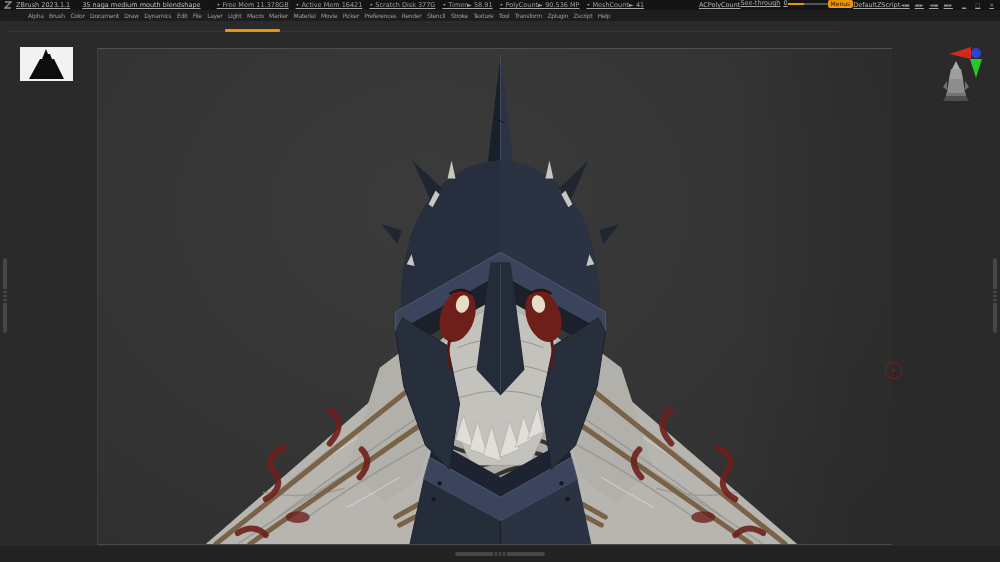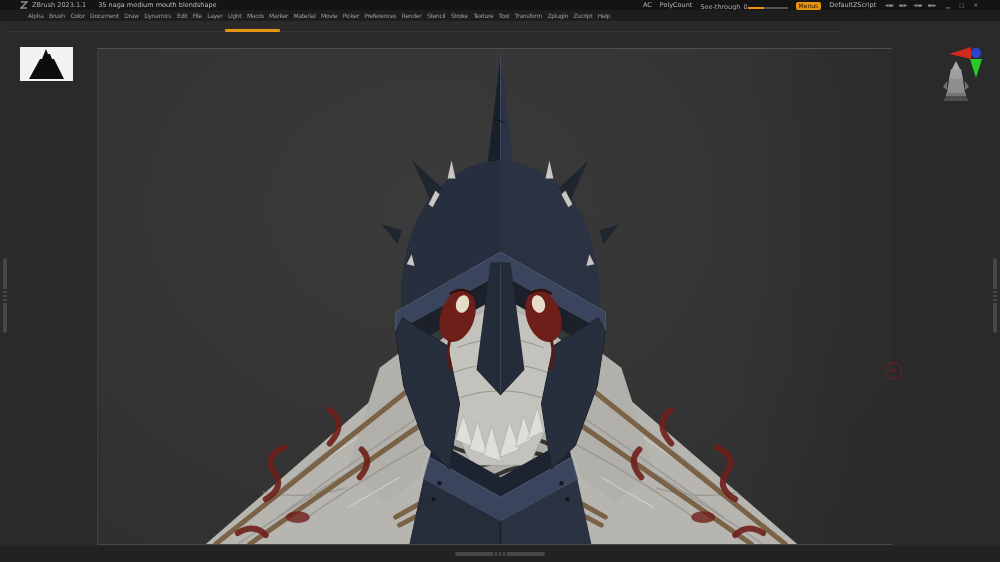--- a/index.html
+++ b/index.html
@@ -2,27 +2,27 @@
 <html><head>
 <meta charset="utf-8">
 <style>
   html,body{margin:0;padding:0;background:#1a1a1a;}
   *{box-sizing:border-box;}
   #app{position:relative;width:1000px;height:562px;background:#2a2a2a;overflow:hidden;
        font-family:"DejaVu Sans",sans-serif;-webkit-font-smoothing:antialiased;}
 
   
   .titlebar{position:absolute;top:0;left:0;right:0;height:10px;background:#141414;
-            display:flex;align-items:center;padding:0 20px;font-size:6.5px;line-height:10px;
-            color:#a8a8a8;white-space:nowrap;}
+            display:flex;align-items:center;padding:0 4px;font-size:6.5px;line-height:10px;
+            color:#a8a8a8;white-space:nowrap;text-decoration:underline;}
   .tb-logo{width:8px;height:8px;margin-right:4px;flex:0 0 auto;}
   .tb-app{color:#b2b2b2;margin-right:12px;}
   .tb-doc{color:#bdbdbd;margin-right:16px;}
   .stats{display:flex;gap:7px;color:#9d9d9d;}
-  .tb-right{margin-left:auto;display:flex;align-items:flex-end;gap:8px;padding-right:2px;}
+  .tb-right{margin-left:auto;display:flex;align-items:flex-start;padding-right:2px;}
   .tb-btn{color:#b5b5b5;cursor:default;}
   .see-through{display:flex;flex-direction:row;align-items:center;}
   .st-row{display:flex;gap:3px;line-height:6px;}
   .st-track{width:40px;height:2px;background:#535353;margin-top:1px;}
   .st-fill{width:42%;height:2px;background:var(--accent);}
   .menus-btn{background:var(--accent);color:#201200;padding:0 3px;height:8px;line-height:8px;
              border-radius:2px;font-size:6px;}
   .tb-icons{display:flex;align-items:center;gap:5px;}
   .tb-icon{font-size:5.5px;color:#8f8f8f;line-height:10px;}
   .tb-icon.win{margin-left:4px;}
@@ -72,20 +72,28 @@
 <body>
 
 <div id="app" style="--accent: #e8930e;">
 
   <div class="titlebar">
     <svg class="tb-logo" viewBox="0 0 8 8">
       <path d="M1,1 L7,1 L1,7 L7,7" stroke="#8f8f8f" stroke-width="1.3" fill="none"></path>
     </svg>
     <span class="tb-app">ZBrush 2023.1.1</span>
     <span class="tb-doc">35 naga medium mouth blendshape</span>
+    <div class="stats">
+        <span class="stat">• Free Mem 11.378GB</span>
+        <span class="stat">• Active Mem 16421</span>
+        <span class="stat">• Scratch Disk 377G</span>
+        <span class="stat">• Timer► 58.91</span>
+        <span class="stat">• PolyCount► 90.536 MP</span>
+        <span class="stat">• MeshCount► 41</span>
+      </div>
     <div class="tb-right">
       <span class="tb-btn">AC</span>
       <span class="tb-btn">PolyCount</span>
       <div class="see-through">
         <div class="st-row">
           <span>See-through</span>
           <span>0</span>
         </div>
         <div class="st-track">
             <div class="st-fill"></div>

